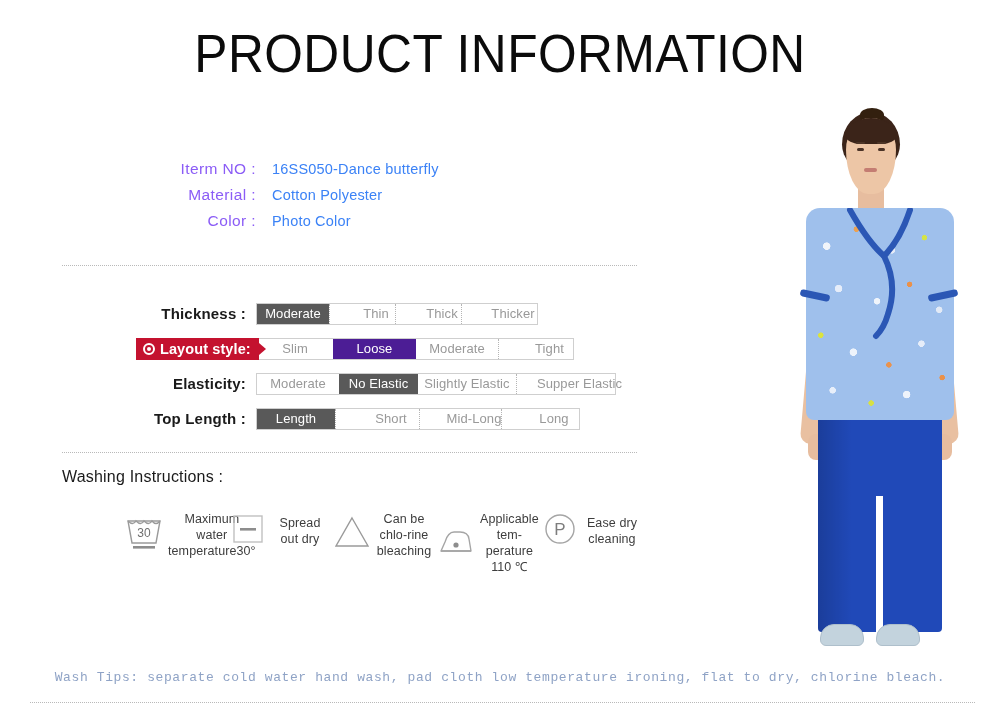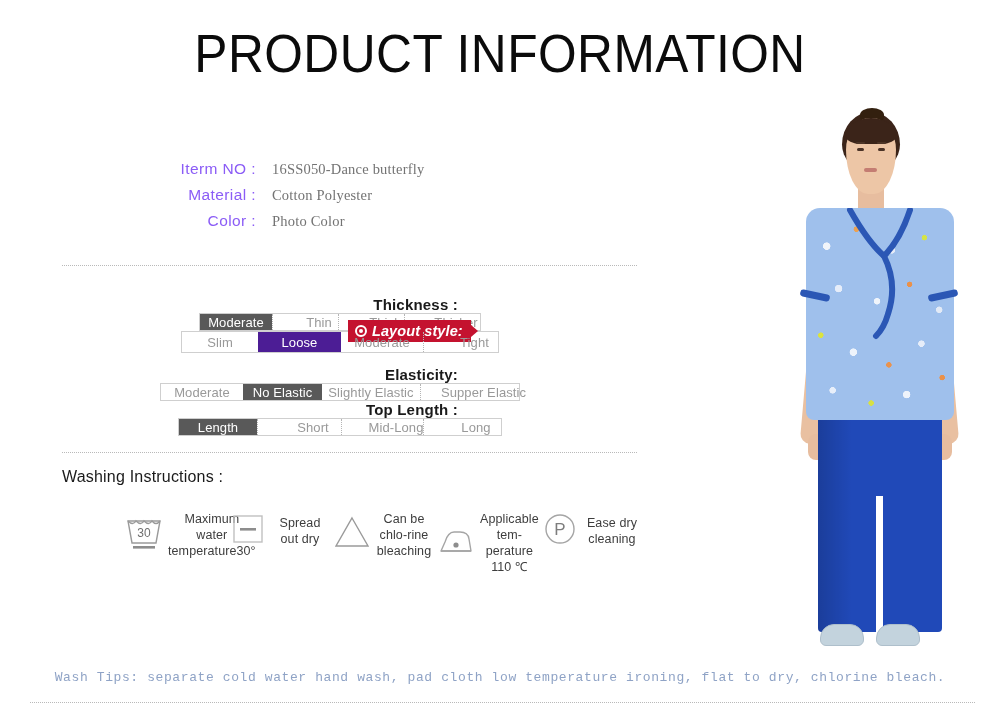--- a/index.html
+++ b/index.html
@@ -55,24 +55,23 @@
     width: 108px;
     text-align: right;
     font-size: 15.5px;
     color: #8b5cf6;
     letter-spacing: 0.4px;
     white-space: nowrap;
   }
   .info-value {
     padding-left: 16px;
     font-size: 14.5px;
-    color: #737373;
+    color: #3b82f6;
     letter-spacing: 0.2px;
     white-space: nowrap;
-    font-family: Liberation Serif, serif;
   }
 
   
   .divider {
     position: absolute;
     height: 0;
     border-top: 1px dotted #b9b9b9;
   }
   .divider-1 { left: 62px; top: 265px; width: 575px; }
   .divider-2 { left: 62px; top: 452px; width: 575px; }
@@ -83,21 +82,20 @@
     position: absolute;
     left: 0;
     top: 296px;
     width: 680px;
   }
   .spec-row {
     position: relative;
     height: 35px;
     display: flex;
     align-items: center;
-    flex-direction: column;
   }
   .spec-label {
     width: 256px;
     box-sizing: border-box;
     padding-right: 10px;
     text-align: right;
     font-size: 15px;
     font-weight: 700;
     color: #1a1a1a;
     letter-spacing: 0.2px;
@@ -125,21 +123,20 @@
     padding: 0 8px 0 7px;
     box-sizing: border-box;
     white-space: nowrap;
   }
   .red-banner .banner-text {
     color: #ffffff;
     font-size: 14.5px;
     font-weight: 700;
     letter-spacing: 0.1px;
     margin-left: 5px;
-    font-style: italic;
   }
   .target-icon {
     width: 12px;
     height: 12px;
     border: 2px solid #ffffff;
     border-radius: 50%;
     box-sizing: border-box;
     position: relative;
     flex: 0 0 auto;
   }

